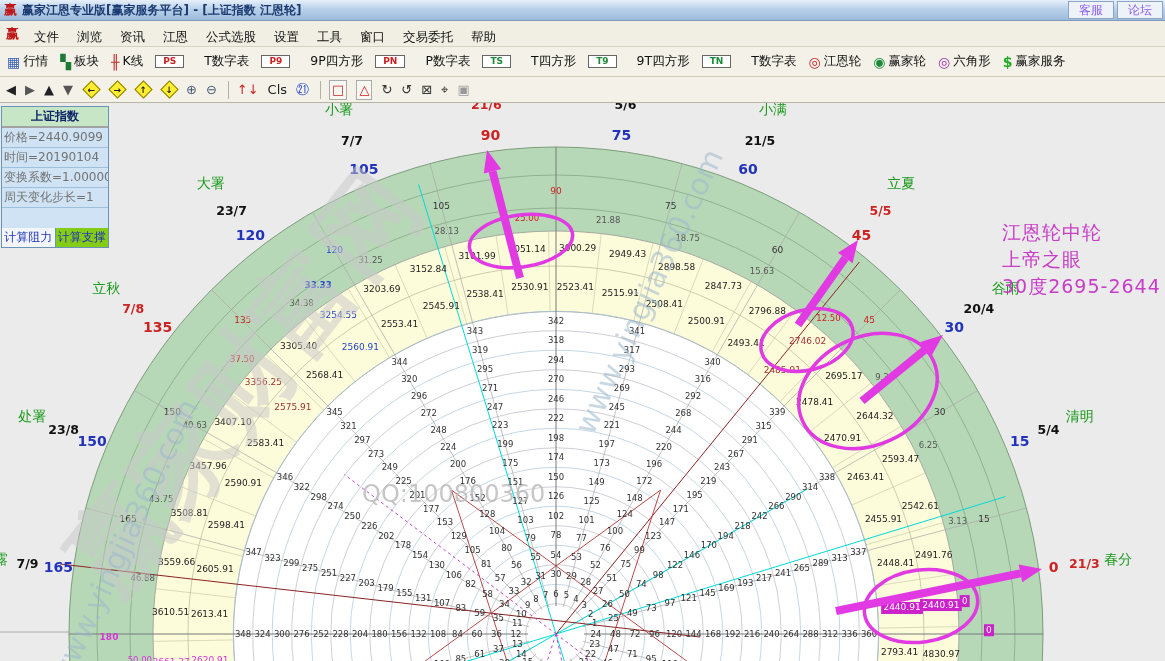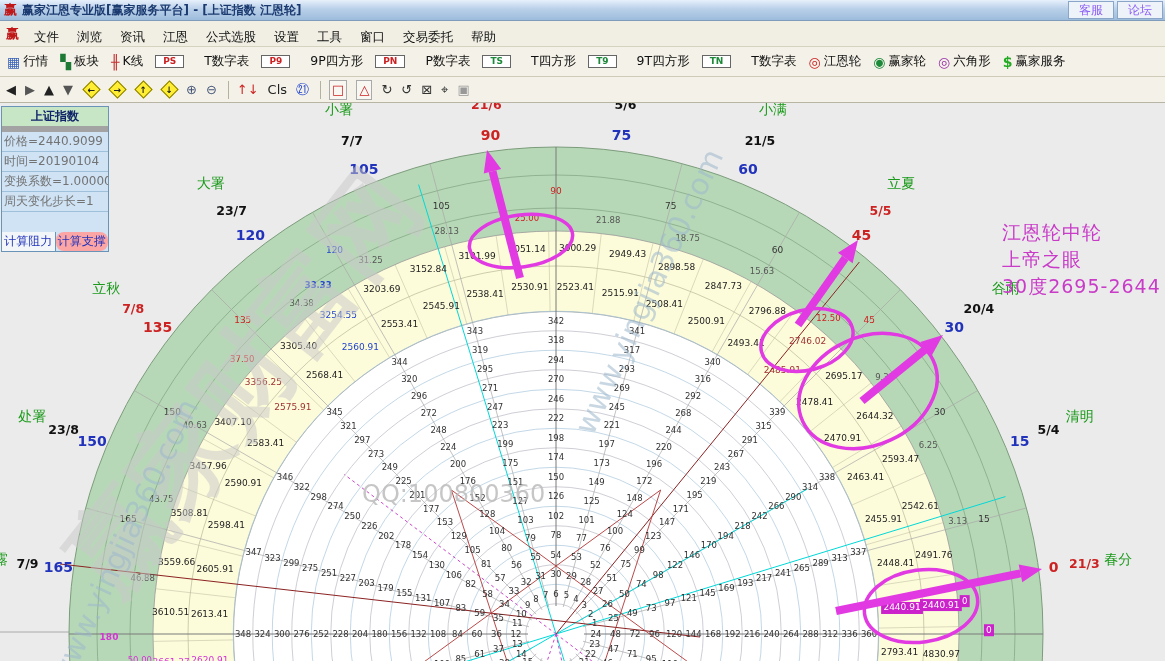--- a/index.html
+++ b/index.html
@@ -18,26 +18,26 @@
   .tool-item .badge{font-size:9px;font-weight:bold;border:1px solid #666;background:#fff;padding:0 7px;margin-right:20px;line-height:11px;}
   .toolbar2{height:25px;background:#f4f2e8;border-bottom:1px solid #b9b5a4;display:flex;align-items:center;padding-left:6px;}
   .t2-icon{font-size:13px;color:#333;margin-right:9px;cursor:pointer;line-height:18px;}
   .t2-icon.boxed{border:1px solid #aaa;background:#f8f7f2;padding:0 2px;}
   .t2-sep{width:1px;height:18px;background:#b5b1a0;margin:0 8px 0 2px;}
   .diamond{width:11px;height:11px;background:#ffee33;border:1px solid #8a7d00;transform:rotate(45deg);display:inline-flex;align-items:center;justify-content:center;margin:0 10px 0 3px;cursor:pointer;}
   .diamond span{transform:rotate(-45deg);font-size:9px;color:#222;font-weight:bold;}
   .chart{position:relative;width:1165px;height:561px;background:#ebebeb;overflow:hidden;}
   .chart svg{position:absolute;left:0;top:0;}
   .info-panel{position:absolute;left:1px;top:3px;width:106px;border:1px solid #6a93b8;font-size:12px;z-index:5;background:#cfe3f5;}
-  .info-panel .hd{background:#c6e6c6;color:#10246a;text-align:center;font-weight:bold;border-bottom:6px solid #a3a3a3;padding:1px 0;}
+  .info-panel .hd{background:#c6e6c6;color:#10246a;text-align:center;font-weight:bold;border-bottom:2px solid #a3a3a3;padding:1px 0;}
   .info-panel .row{color:#737373;padding:1px 2px;border-bottom:1px solid #9fc0da;white-space:nowrap;overflow:hidden;}
   .info-panel .btns{display:flex;margin-top:20px;}
   .info-panel .btns div{flex:1;text-align:center;color:#2233bb;cursor:pointer;padding:1px 0;}
   .info-panel .btns .b1{background:#f2f6f9;border-right:1px solid #6a93b8;}
-  .info-panel .btns .b2{background:#fca5a5;border-radius:8px;}
+  .info-panel .btns .b2{background:#84cc16;}
   .anno-text{position:absolute;left:1002px;top:116px;font-size:19px;line-height:27px;z-index:6;letter-spacing:1px;}
 </style>
 </head>
 <body>
 
 <div class="titlebar">
   <span class="logo">赢</span>
   <span class="title">赢家江恩专业版[赢家服务平台] - [上证指数 江恩轮]</span>
   <div class="tb-buttons">
       <div class="tb-btn">客服</div>

